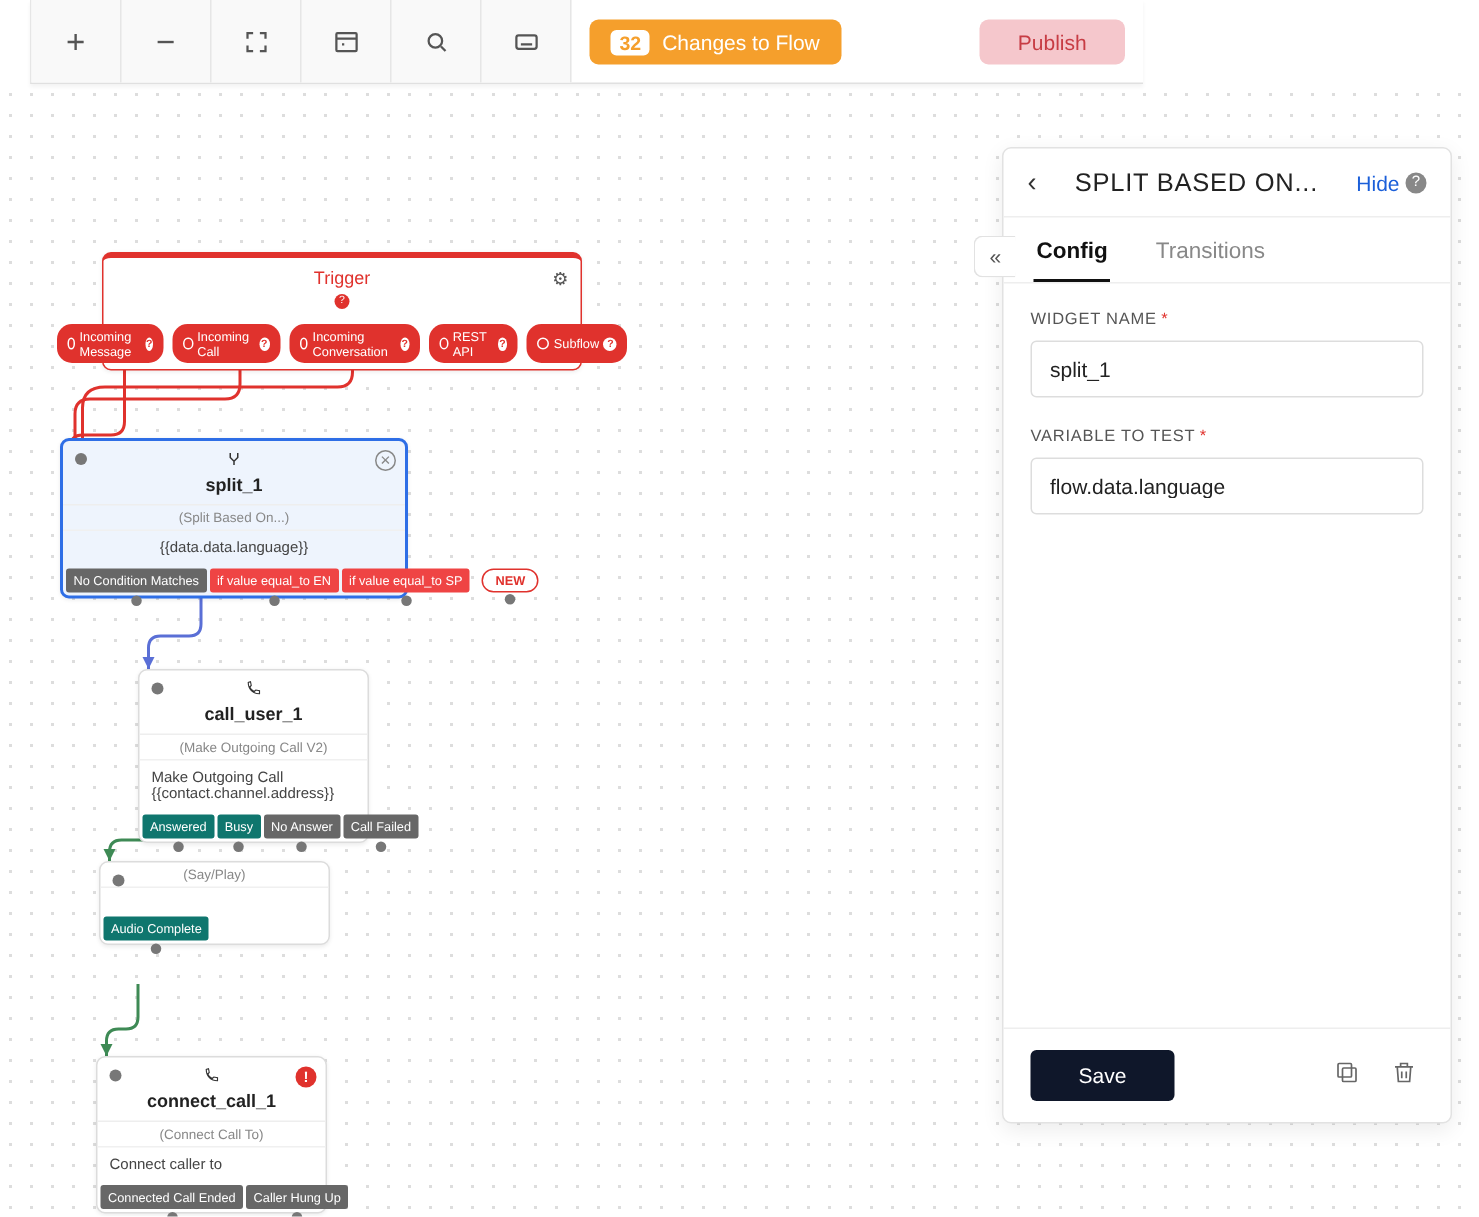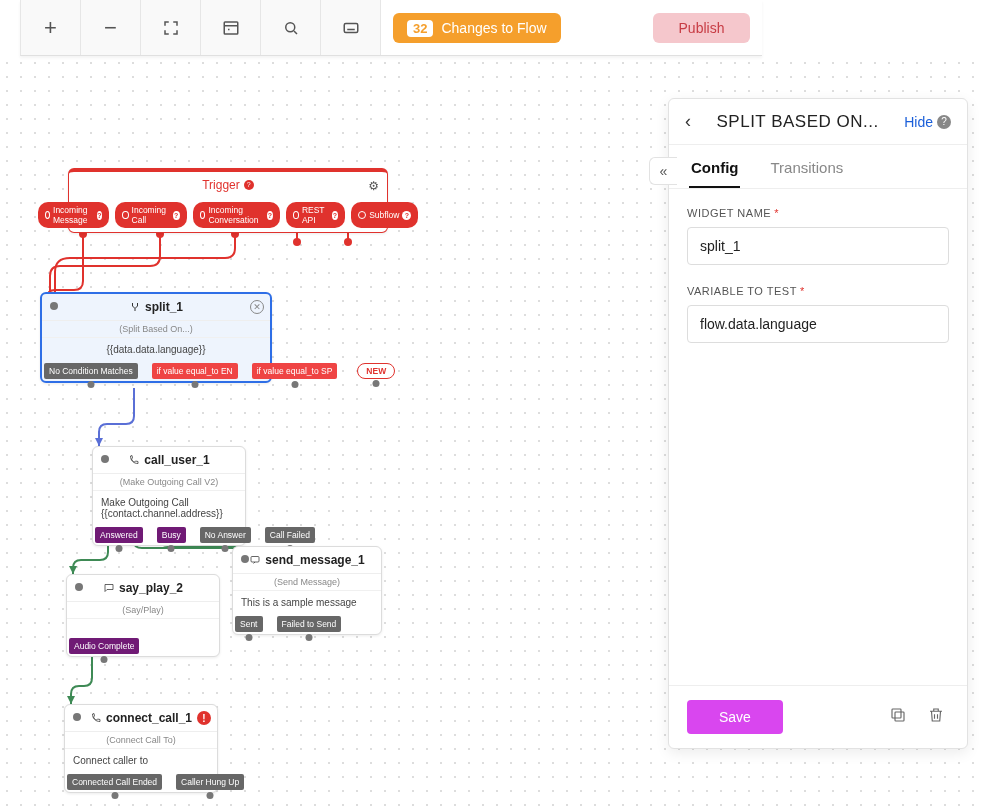--- a/index.html
+++ b/index.html
@@ -99,20 +99,21 @@
     display: flex;
     align-items: center;
     justify-content: center;
     gap: 4px;
     padding: 6px 8px;
     font-size: 12px;
     font-weight: 600;
     color: #222;
     border-bottom: 1px solid #eee;
     position: relative;
+    flex-direction: column;
   }
   .node-sub {
     text-align: center;
     font-size: 9px;
     color: #888;
     padding: 3px 6px;
   }
   .node-body {
     font-size: 10px;
     color: #444;
@@ -142,21 +143,21 @@
     width: 14px; height: 14px;
     background: #e0322d;
     color: #fff;
     border-radius: 50%;
     font-size: 10px;
     display:flex;align-items:center;justify-content:center;
     font-weight:700;
   }
   .outputs {
     display: flex;
-    gap: 14px;
+    gap: 2px;
     padding: 2px;
     flex-wrap: nowrap;
   }
   .out-chip {
     font-size: 8.5px;
     color: #fff;
     padding: 3px 5px;
     border-radius: 2px;
     white-space: nowrap;
     cursor: pointer;
@@ -165,21 +166,21 @@
   .out-chip::after {
     content:"";
     position:absolute;
     left:50%; transform:translateX(-50%);
     bottom:-9px;
     width:7px;height:7px;border-radius:50%;
     background:#777;
   }
   .chip-gray { background: #676767; }
   .chip-blue { background: #ef4444; }
-  .chip-green { background: #701a75; }
+  .chip-green { background: #0f766e; }
   .chip-red-outline { background:#fff; color:#e0322d; border:1.5px solid #e0322d; border-radius:10px; padding:2px 8px; font-weight:600;}
 
   
   .trigger {
     border: 1px solid #e0322d;
     border-top: 4px solid #e0322d;
   }
   .trigger .node-title { color:#e0322d; font-weight:500; border-bottom:none;}
   .trigger .outputs { gap:6px; padding:4px 6px; justify-content:center;}
   .trigger-chip {
@@ -286,21 +287,21 @@
   }
 
   .sp-footer {
     border-top:1px solid #eee;
     padding: 14px 18px;
     display:flex;
     align-items:center;
     gap:12px;
   }
   .save-btn {
-    background:#d946ef;
+    background:#0f172a;
     color:#fff;
     border:none;
     padding:9px 32px;
     border-radius:4px;
     font-size:14px;
     cursor:pointer;
   }
   .sp-footer-spacer { flex:1; }
   .icon-btn { color:#666; cursor:pointer; padding:4px;}
   .icon-btn svg { width:18px;height:18px;stroke:#666;fill:none;stroke-width:1.5;}
@@ -455,49 +456,27 @@
     <div class="outputs">
       <div class="out-chip chip-green">Answered</div>
       <div class="out-chip chip-green">Busy</div>
       <div class="out-chip chip-gray">No Answer</div>
       <div class="out-chip chip-gray">Call Failed</div>
     </div>
   </div>
 
   <div class="node" style="left:66px; top:518px; width:154px;">
     <div class="handle-in"></div>
-    <div class="node-title">
-      <svg class="node-icon" viewBox="0 0 24 24">
-          <path d="M4 5h16v10H8l-4 4z" stroke="#333" fill="none" stroke-width="1.5"></path>
-        </svg>
-      <span>say_play_2</span>
-    </div>
     <div class="node-sub">(Say/Play)</div>
     <div style="height:18px;border-top:1px solid #f0f0f0;"></div>
     <div class="outputs">
       <div class="out-chip chip-green">Audio Complete</div>
     </div>
   </div>
 
-  <div class="node" style="left:232px; top:490px; width:150px;">
-    <div class="handle-in"></div>
-    <div class="node-title">
-      <svg class="node-icon" viewBox="0 0 24 24">
-          <rect x="4" y="5" width="16" height="11" rx="2" stroke="#333" fill="none" stroke-width="1.5"></rect>
-          <path d="M9 19l3-3" stroke="#333" stroke-width="1.5"></path>
-        </svg>
-      <span>send_message_1</span>
-    </div>
-    <div class="node-sub">(Send Message)</div>
-    <div class="node-body">This is a sample message</div>
-    <div class="outputs">
-      <div class="out-chip chip-gray">Sent</div>
-      <div class="out-chip chip-gray">Failed to Send</div>
-    </div>
-  </div>
 
   <div class="node" style="left:64px; top:648px; width:154px;">
     <div class="handle-in"></div>
     <div class="corner-warn">!</div>
     <div class="node-title">
       <svg class="node-icon" viewBox="0 0 24 24">
           <path d="M5 4c0 9 6 15 15 15l0-4-5-1-2 2c-3-1-5-3-6-6l2-2-1-5z" stroke="#333" fill="none" stroke-width="1.5"></path>
         </svg>
       <span>connect_call_1</span>
     </div>

